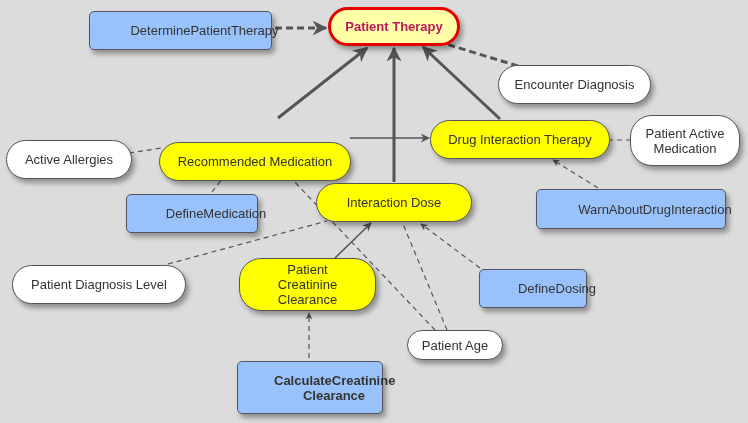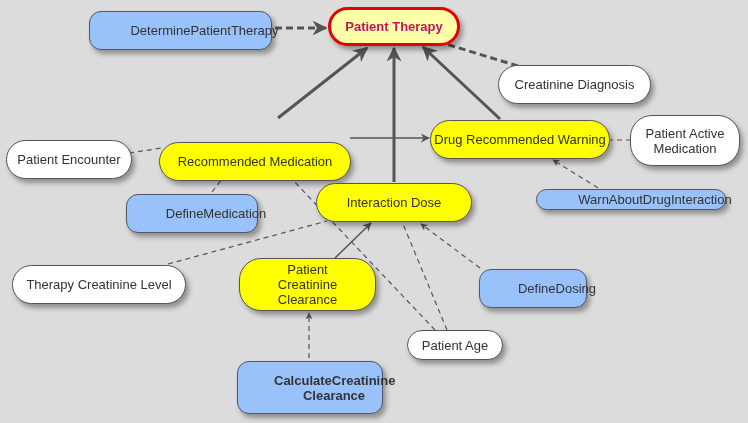--- a/index.html
+++ b/index.html
@@ -2,21 +2,21 @@
 <html><head>
 <meta charset="utf-8">
 <style>
   html, body { margin:0; padding:0; }
   body { width:748px; height:423px; background:#dcdcdc; position:relative; overflow:hidden; font-family:"Liberation Sans", sans-serif; }
   #edges { position:absolute; left:0; top:0; width:748px; height:423px; }
   .node { position:absolute; box-sizing:border-box; display:flex; align-items:center; justify-content:center; text-align:center; font-size:13px; color:#333; line-height:15px; box-shadow:3px 4px 5px rgba(0,0,0,0.35); }
   .pill { border-radius:22px; border:1px solid #555; }
   .white { background:#fff; }
   .yellow { background:#ffff00; }
-  .rect { background:#99c2fb; border:1px solid #556; border-radius:12px;padding-left:48px; }
+  .rect { background:#99c2fb; border:1px solid #556; border-radius:5px;padding-left:48px; }
   .goal { background:#ffffa8; border:3px solid #e60000; border-radius:22px; font-weight:bold; color:#be185d; font-size:13px; }
 </style>
 </head>
 <body>
 
 <svg id="edges" xmlns="http://www.w3.org/2000/svg">
   <defs>
     <marker id="arrow" viewBox="0 0 10 10" refX="9" refY="5" markerWidth="6" markerHeight="6" orient="auto-start-reverse">
       <path d="M0,0 L10,5 L0,10 L3,5 z" fill="#555"></path>
     </marker>
@@ -48,53 +48,53 @@
 
 <div class="node goal" style="left:328px;top:7px;width:132px;height:39px;">
     <span>Patient Therapy</span>
   </div>
 
 <div class="node rect" style="left:89px;top:11px;width:183px;height:39px;">
     <span>DeterminePatientTherapy</span>
   </div>
 
 <div class="node pill white" style="left:498px;top:65px;width:153px;height:39px;">
-    <span>Creatinine Diagnosis</span>
+    <span>Encounter Diagnosis</span>
   </div>
 
 <div class="node pill yellow" style="left:159px;top:118px;width:192px;height:39px;margin-top:24px;">
     <span>Recommended Medication</span>
   </div>
 
 <div class="node pill yellow" style="left:430px;top:120px;width:180px;height:39px;">
-    <span>Drug Recommended Warning</span>
+    <span>Drug Interaction Therapy</span>
   </div>
 
 <div class="node pill white" style="left:630px;top:115px;width:110px;height:51px;">
     <span>Patient Active Medication</span>
   </div>
 
 <div class="node pill white" style="left:6px;top:140px;width:126px;height:39px;">
-    <span>Patient Encounter</span>
+    <span>Active Allergies</span>
   </div>
 
 <div class="node rect" style="left:126px;top:194px;width:132px;height:39px;">
     <span>DefineMedication</span>
   </div>
 
 <div class="node pill yellow" style="left:316px;top:183px;width:156px;height:39px;">
     <span>Interaction Dose</span>
   </div>
 
-<div class="node rect" style="left:536px;top:189px;width:190px;height:21px;">
+<div class="node rect" style="left:536px;top:189px;width:190px;height:40px;">
     <span>WarnAboutDrugInteraction</span>
   </div>
 
 <div class="node pill white" style="left:12px;top:265px;width:174px;height:39px;">
-    <span>Therapy Creatinine Level</span>
+    <span>Patient Diagnosis Level</span>
   </div>
 
 <div class="node pill yellow" style="left:239px;top:258px;width:137px;height:53px;">
     <span style="display:block;width:100px;">Patient Creatinine Clearance</span>
   </div>
 
 <div class="node rect" style="left:451px;top:269px;width:108px;height:39px;margin-left:28px;">
     <span>DefineDosing</span>
   </div>
 

